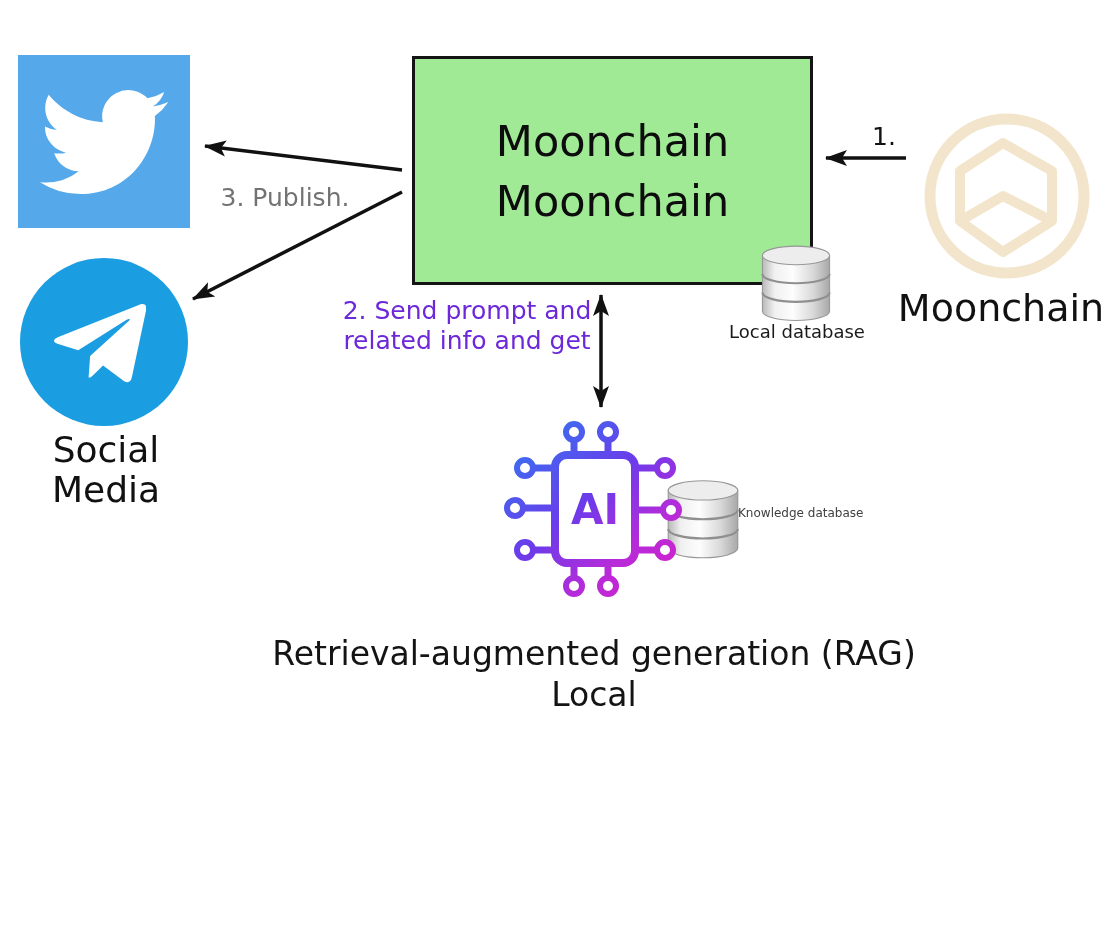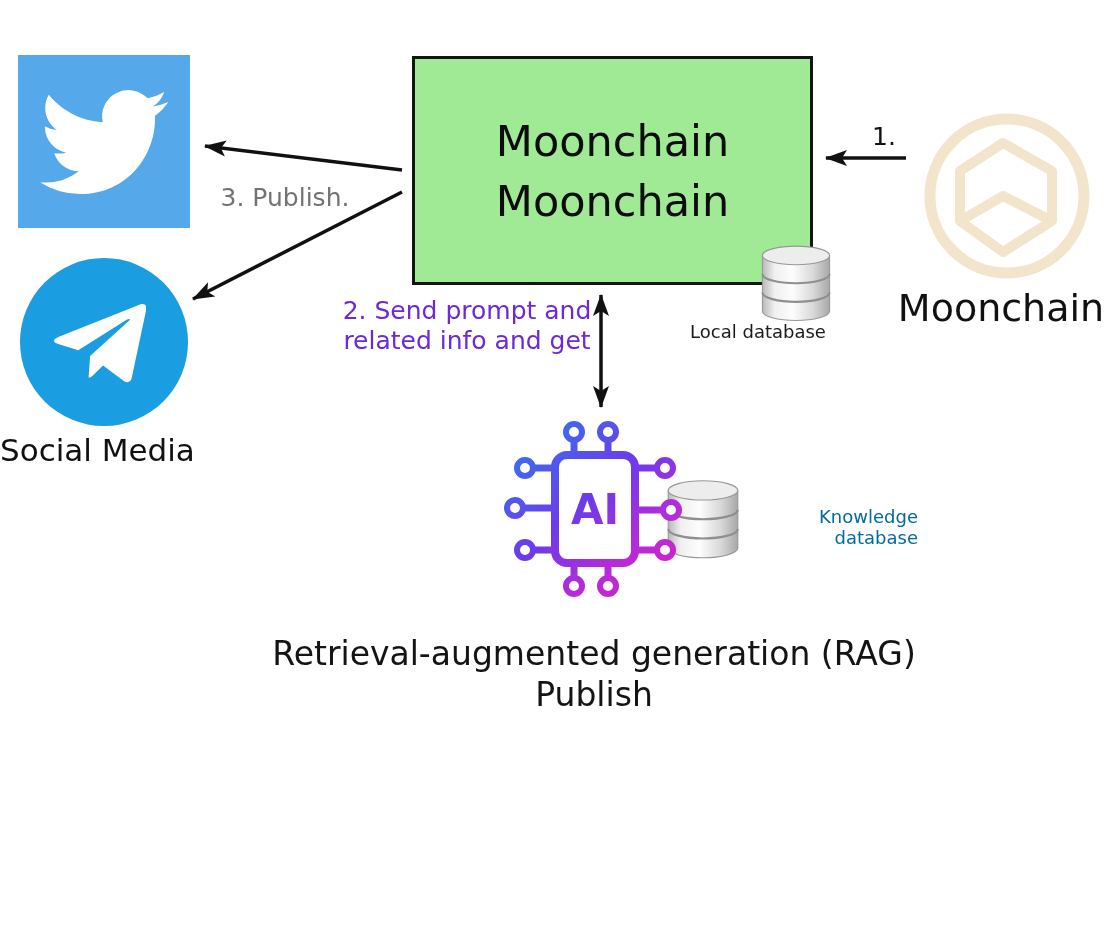--- a/index.html
+++ b/index.html
@@ -6,34 +6,34 @@
   #canvas{
     position:relative;width:1120px;height:928px;background:#ffffff;overflow:hidden;
     font-family:"DejaVu Sans","Liberation Sans",sans-serif;color:#141414;
   }
   .abs{position:absolute;}
   
   .twitter-box{left:18px;top:55px;width:172px;height:173px;background:#55A9EA;
     display:flex;align-items:center;justify-content:center;}
   .telegram-circle{left:20px;top:258px;width:168px;height:168px;border-radius:50%;
     background:#1B9DE2;display:flex;align-items:center;justify-content:center;}
-  .social-label{left:0;top:430px;width:212px;
-    font-size:31px;line-height:40px;color:#111;}
+  .social-label{left:0;top:430px;width:212px;text-align:center;
+    font-size:36px;line-height:40px;color:#111;}
   
   .reporter-box{left:412px;top:56px;width:401px;height:229px;box-sizing:border-box;
     background:#A0EA96;border:3px solid #141414;display:flex;flex-direction:column;
     align-items:center;justify-content:center;}
   .reporter-box .line{font-size:43px;line-height:60px;color:#0d0d0d;}
   
   .step1-label{left:872px;top:122px;font-size:25px;color:#111;}
   .step3-label{left:215px;top:183px;width:140px;text-align:center;font-size:25px;color:#737373;}
   .step2-label{left:332px;top:296px;width:270px;text-align:center;
     font-size:25px;line-height:30px;color:#6d28d9;}
-  .localdb-label{left:682px;top:321px;width:152px;text-align:center;font-size:18px;color:#1a1a1a;}
-  .knowdb-label{left:738px;top:506px;width:180px;font-size:18px;color:#0369a1;text-align:right;}
+  .localdb-label{left:721px;top:321px;width:152px;text-align:center;font-size:18px;color:#1a1a1a;}
+  .knowdb-label{left:738px;top:506px;width:180px;font-size:12px;color:#404040;}
   .moonchain-label{left:886px;top:286px;width:230px;text-align:center;font-size:38px;color:#111;}
   .rag-label{left:264px;top:601px;width:660px;text-align:center;
     font-size:33px;line-height:41px;color:#141414;margin-top:32px;}
   .overlay{left:0;top:0;width:1120px;height:928px;pointer-events:none;}
 </style>
 </head>
 <body>
 
 <div id="canvas">
 
@@ -157,16 +157,16 @@
         <circle cx="31" cy="138" r="8"></circle>
       <circle cx="171" cy="56" r="8"></circle>
         <circle cx="177" cy="98" r="8"></circle>
         <circle cx="171" cy="138" r="8"></circle>
     </g>
     <text x="101" y="112" text-anchor="middle" font-size="42" font-weight="bold" font-family="DejaVu Sans, Liberation Sans, sans-serif" fill="url(#chipGrad)">AI</text>
   </svg>
 
   <div class="abs rag-label">
     <div>Retrieval-augmented generation (RAG)</div>
-    <div>Publish</div>
+    <div>Local</div>
   </div>
 
 </div>
 
 </body></html>

